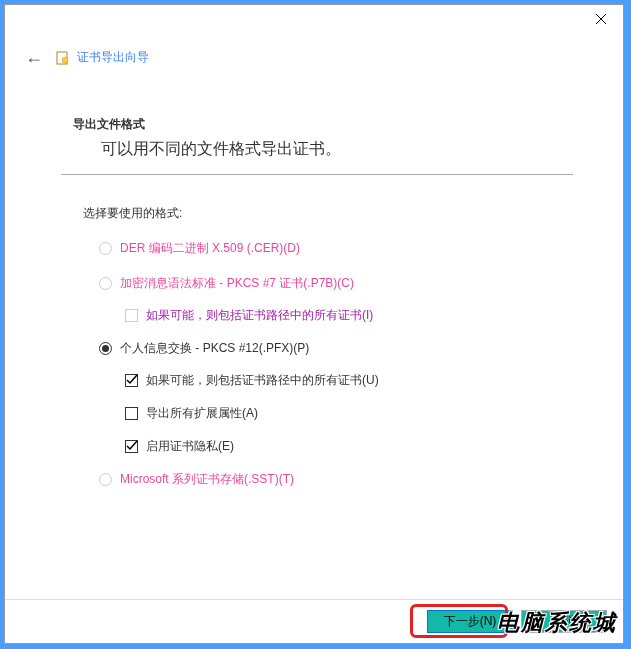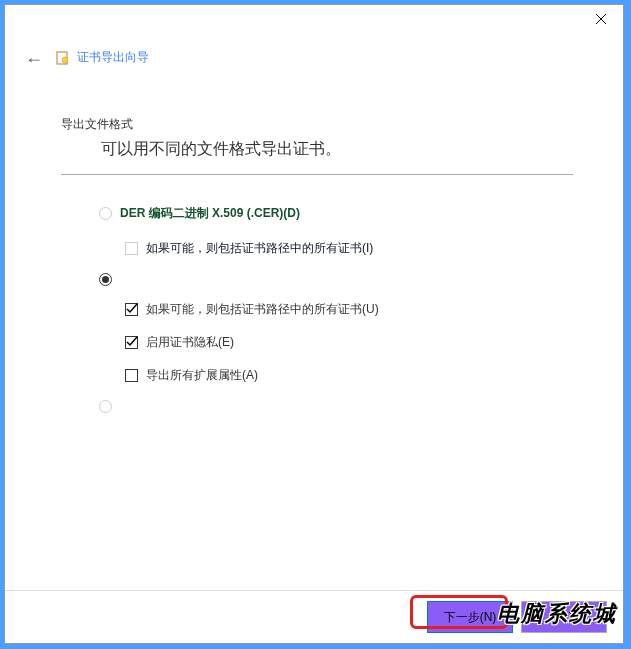--- a/index.html
+++ b/index.html
@@ -58,22 +58,23 @@
       font-size: 12px;
       color: #3b82f6;
     }
     .content {
       padding: 30px 50px 10px 56px;
       flex: 1;
       color: #333;
     }
     .section-title {
       font-size: 12px;
-      font-weight: normal;
+      font-weight: bold;
       margin-bottom: 6px;
+      margin-left: 12px;
     }
     .section-desc {
       font-size: 16px;
       margin-left: 40px;
       margin-bottom: 14px;
     }
     .divider {
       border: none;
       border-top: 1px solid #aaa;
       margin-bottom: 30px;
@@ -105,21 +106,21 @@
       content: "";
       position: absolute;
       width: 7px;
       height: 7px;
       background: #333;
       border-radius: 50%;
       top: 2px;
       left: 2px;
     }
     .radio-label { font-size: 12px; }
-    .radio-label.disabled { color: #14532d; font-weight: bold; }
+    .radio-label.disabled { color: #ec4899; }
     .sub-options { margin-left: 64px; }
     .check-row {
       display: flex;
       align-items: center;
       margin-bottom: 16px;
     }
     .checkbox {
       width: 13px;
       height: 13px;
       border: 1px solid #333;
@@ -138,34 +139,34 @@
       background: none;
     }
     .checkbox.checked svg {
       position: absolute;
       left: 0;
       top: -1px;
       width: 12px;
       height: 12px;
     }
     .check-label { font-size: 12px; }
-    .check-label.disabled { color: #0f172a; }
+    .check-label.disabled { color: #a21caf; }
     .footer {
       border-top: 1px solid #ddd;
       padding: 10px 16px;
       display: flex;
       justify-content: flex-end;
       gap: 8px;
       position: relative;
     }
     .btn {
       min-width: 86px;
-      height: 32px;
+      height: 23px;
       border: 1px solid #adadad;
-      background: #8b5cf6;
+      background: #14b8a6;
       font-size: 12px;
       cursor: pointer;
       padding: 0 12px;
     }
     .btn.primary { border: 1px solid #0078d7; }
     .red-overlay {
       position: absolute;
       border: 3px solid #e52020;
       border-radius: 6px;
       right: 115px;
@@ -209,70 +210,77 @@
           <circle cx="10" cy="10" r="3" fill="#ffcc33" stroke="#cc9900" stroke-width="0.5"></circle>
         </svg>
     </span>
     <span class="wizard-title">证书导出向导</span>
   </div>
 
   <div class="content">
     <div class="section-title">导出文件格式</div>
     <div class="section-desc">可以用不同的文件格式导出证书。</div>
     <hr class="divider">
+    <div class="prompt">选择要使用的格式:</div>
 
     <div class="radio-group">
 
       <div class="radio-row">
         <span class="radio disabled"></span>
         <span class="radio-label disabled">DER 编码二进制 X.509 (.CER)(D)</span>
       </div>
 
 
+      <div class="radio-row tight">
+        <span class="radio disabled"></span>
+        <span class="radio-label disabled">加密消息语法标准 - PKCS #7 证书(.P7B)(C)</span>
+      </div>
     </div>
 
     <div class="sub-options">
       <div class="check-row">
         <span class="checkbox disabled"></span>
         <span class="check-label disabled">如果可能，则包括证书路径中的所有证书(I)</span>
       </div>
     </div>
 
     <div class="radio-group">
       <div class="radio-row tight">
         <span class="radio checked"></span>
+        <span class="radio-label">个人信息交换 - PKCS #12(.PFX)(P)</span>
       </div>
     </div>
 
     <div class="sub-options">
       <div class="check-row">
         <span class="checkbox checked">
           <svg viewBox="0 0 12 12">
               <polyline points="1,6 4,9 11,1" fill="none" stroke="#000" stroke-width="1.5"></polyline>
             </svg>
         </span>
         <span class="check-label">如果可能，则包括证书路径中的所有证书(U)</span>
       </div>
       <div class="check-row">
+        <span class="checkbox"></span>
+        <span class="check-label">导出所有扩展属性(A)</span>
+      </div>
+      <div class="check-row">
         <span class="checkbox checked">
           <svg viewBox="0 0 12 12">
               <polyline points="1,6 4,9 11,1" fill="none" stroke="#000" stroke-width="1.5"></polyline>
             </svg>
         </span>
         <span class="check-label">启用证书隐私(E)</span>
       </div>
-      <div class="check-row">
-        <span class="checkbox"></span>
-        <span class="check-label">导出所有扩展属性(A)</span>
-      </div>
     </div>
 
     <div class="radio-group">
       <div class="radio-row">
         <span class="radio disabled"></span>
+        <span class="radio-label disabled">Microsoft 系列证书存储(.SST)(T)</span>
       </div>
     </div>
 
   </div>
 
   <div class="footer">
     <button class="btn primary">下一步(N)</button>
     <button class="btn">取消</button>
     <div class="red-overlay"></div>
     <div class="watermark">电脑系统城</div>

